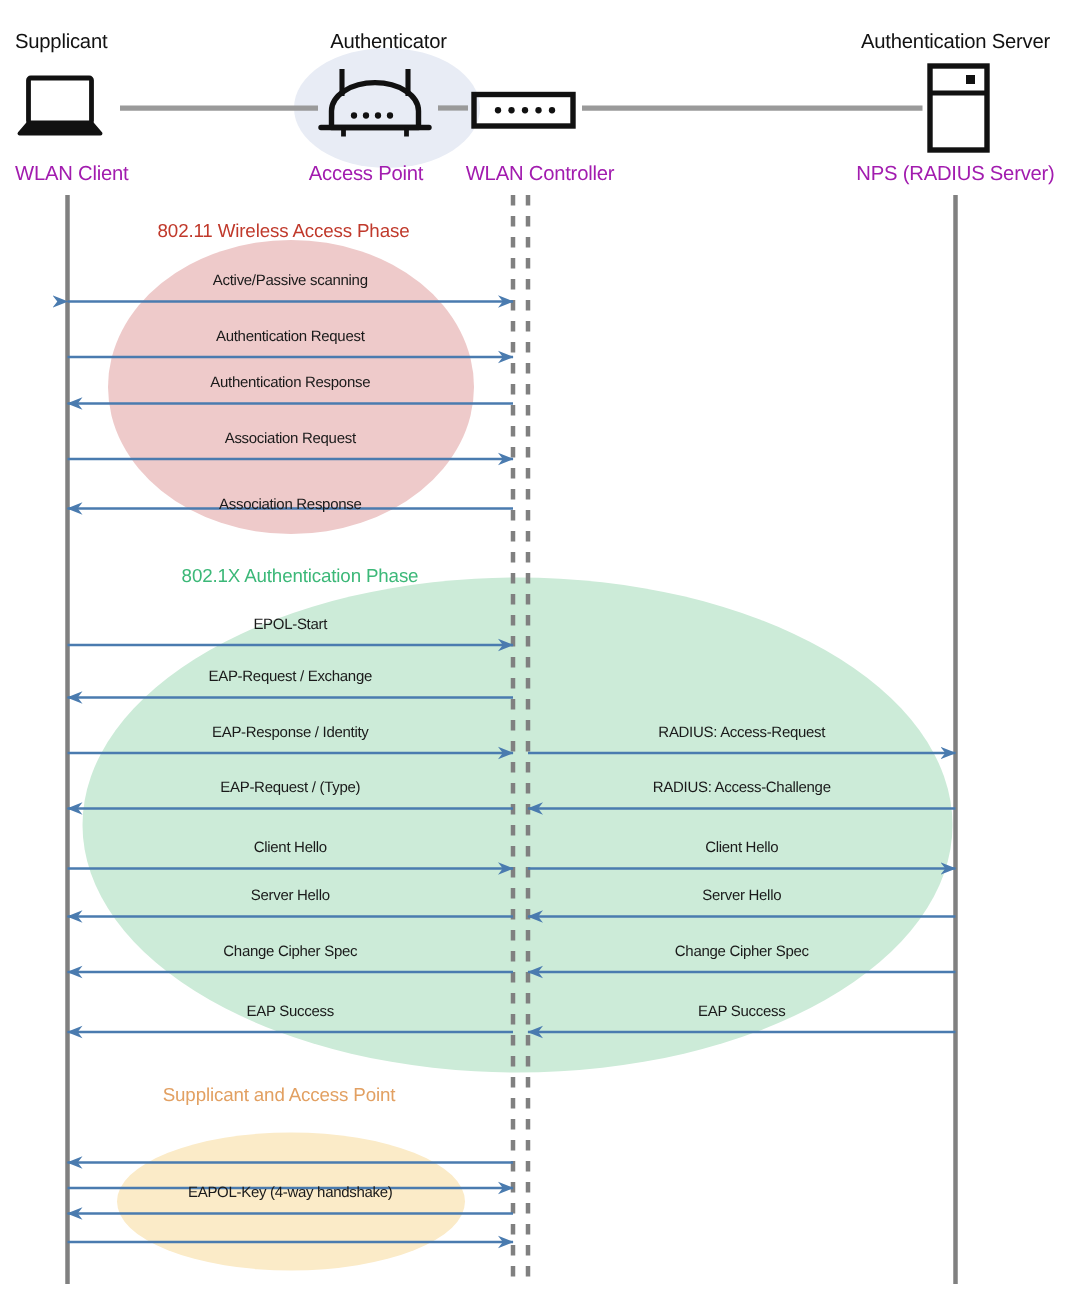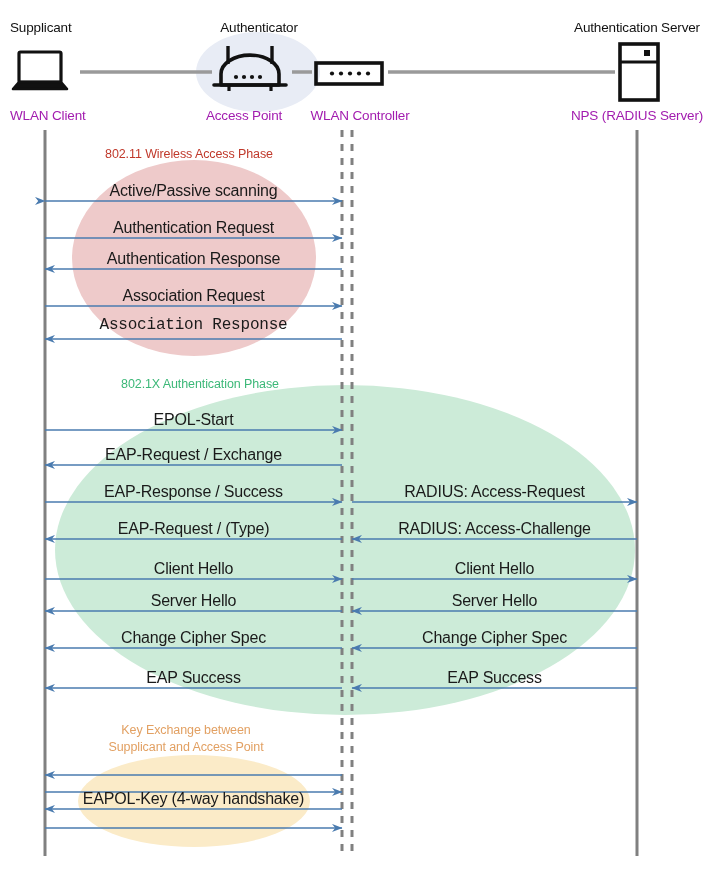--- a/index.html
+++ b/index.html
@@ -45,21 +45,21 @@
     font-size: 12.5px;
     white-space: nowrap;
     text-align: center;
     letter-spacing: -0.1px;
   }
   .phase-label.two-line {
     line-height: 17px;
   }
   .msg-label {
     position: absolute;
-    font-size: 16px;
+    font-size: 10px;
     color: #1a1a1a;
     white-space: nowrap;
     text-align: center;
     letter-spacing: -0.2px;
     transform: translateX(-50%);
   }
 </style>
 </head>
 <body>
 
@@ -167,33 +167,32 @@
   <div class="node-title" style="left:637px; top:20px; transform:translateX(-50%);">Authentication Server</div>
 
   <div class="node-sub" style="left:10px; top:108px;">WLAN Client</div>
   <div class="node-sub" style="left:244px; top:108px; transform:translateX(-50%);">Access Point</div>
   <div class="node-sub" style="left:360px; top:108px; transform:translateX(-50%);">WLAN Controller</div>
   <div class="node-sub" style="left:637px; top:108px; transform:translateX(-50%);">NPS (RADIUS Server)</div>
 
   <div class="phase-label" style="left:189px; top:147px; transform:translateX(-50%); color:#C0392B;">802.11 Wireless Access Phase</div>
   <div class="phase-label" style="left:200px; top:377px; transform:translateX(-50%); color:#3CB878;">802.1X Authentication Phase</div>
   <div class="phase-label two-line" style="left:186px; top:722px; transform:translateX(-50%); color:#E2A062;">
-    <div>Key Exchange between</div>
     <div>Supplicant and Access Point</div>
   </div>
 
   <div id="labels-left">
       <div class="msg-label" style="left: 193.5px; top: 182px;">Active/Passive scanning</div>
       <div class="msg-label" style="left: 193.5px; top: 219px;">Authentication Request</div>
       <div class="msg-label" style="left: 193.5px; top: 250px;">Authentication Response</div>
       <div class="msg-label" style="left: 193.5px; top: 287px;">Association Request</div>
-      <div class="msg-label" style="left: 193.5px; top: 316px; font-family: Liberation Mono, monospace;">Association Response</div>
+      <div class="msg-label" style="left: 193.5px; top: 331px;">Association Response</div>
       <div class="msg-label" style="left: 193.5px; top: 411px;">EPOL-Start</div>
       <div class="msg-label" style="left: 193.5px; top: 446px;">EAP-Request / Exchange</div>
-      <div class="msg-label" style="left: 193.5px; top: 483px;">EAP-Response / Success</div>
+      <div class="msg-label" style="left: 193.5px; top: 483px;">EAP-Response / Identity</div>
       <div class="msg-label" style="left: 193.5px; top: 520px;">EAP-Request / (Type)</div>
       <div class="msg-label" style="left: 193.5px; top: 560px;">Client Hello</div>
       <div class="msg-label" style="left: 193.5px; top: 592px;">Server Hello</div>
       <div class="msg-label" style="left: 193.5px; top: 629px;">Change Cipher Spec</div>
       <div class="msg-label" style="left: 193.5px; top: 669px;">EAP Success</div>
       <div class="msg-label" style="left: 193.5px; top: 790px;">EAPOL-Key (4-way handshake)</div>
     </div>
   <div id="labels-right">
       <div class="msg-label" style="left: 494.5px; top: 483px;">RADIUS: Access-Request</div>
       <div class="msg-label" style="left: 494.5px; top: 520px;">RADIUS: Access-Challenge</div>

